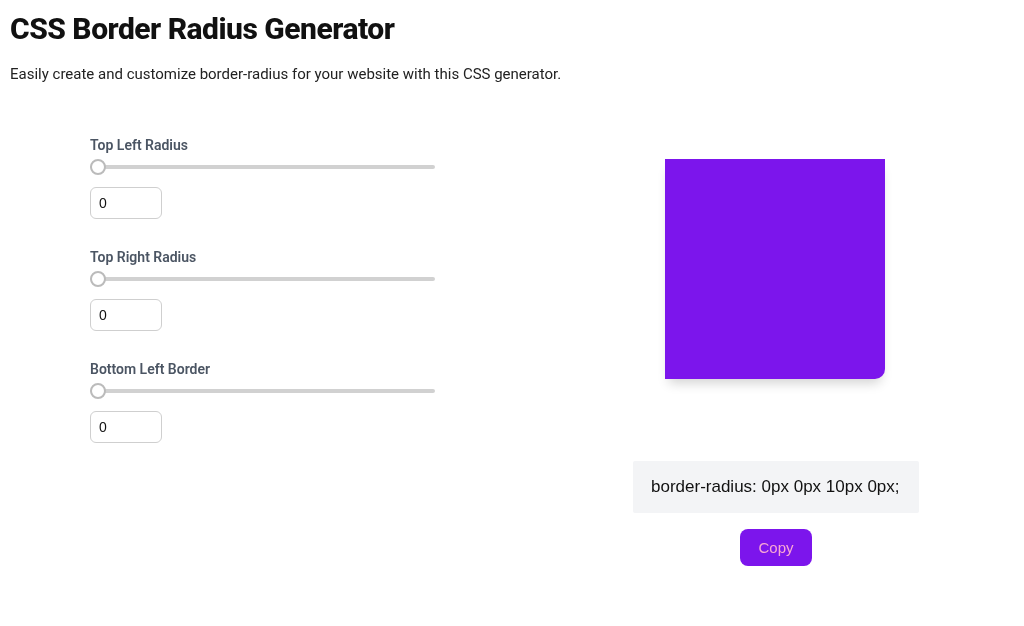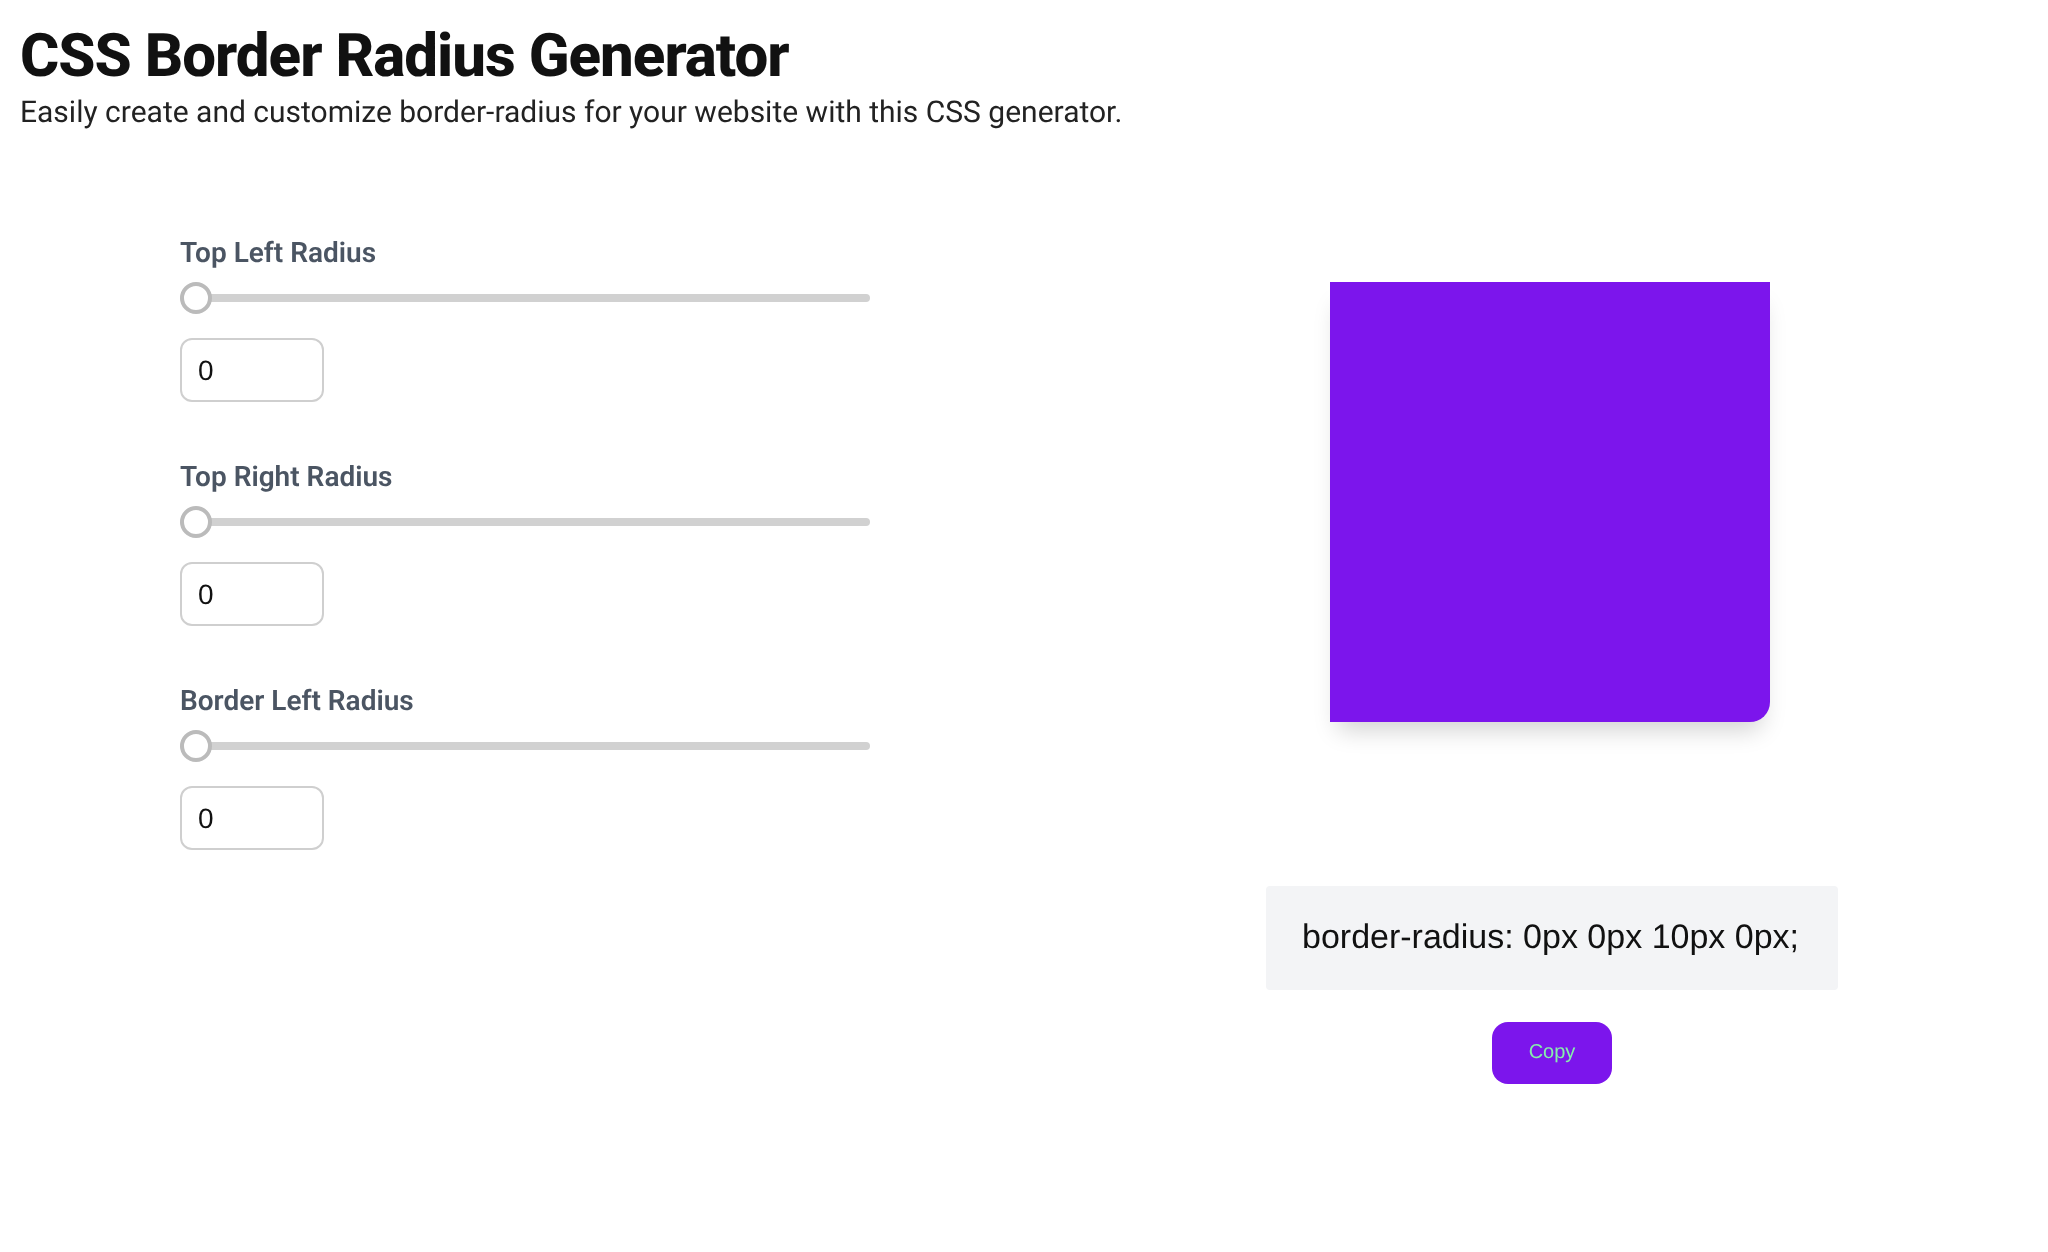--- a/index.html
+++ b/index.html
@@ -12,21 +12,21 @@
       background: #fff;
       color: #111;
       width: 1024px;
       height: 626px;
       padding: 12px 10px;
     }
     .page-title {
       font-size: 30px;
       font-weight: 800;
       line-height: 1.15;
-      margin-bottom: 0;
+      margin-bottom: 18px;
       letter-spacing: -0.5px;
     }
     .page-subtitle {
       font-size: 15px;
       color: #222;
       margin-bottom: 54px;
     }
     .content {
       display: flex;
     }
@@ -115,25 +115,25 @@
       border-radius: 2px;
     }
     .copy-row {
       width: 286px;
       margin-left: -32px;
       display: flex;
       justify-content: center;
     }
     .copy-btn {
       background: #7c15ec;
-      color: #86efac;
+      color: #f9a8d4;
       border: none;
       border-radius: 8px;
       padding: 10px 18px;
-      font-size: 10px;
+      font-size: 15px;
       font-weight: 500;
       cursor: pointer;
     }
   </style>
 </head>
 <body>
 
 <h1 class="page-title">CSS Border Radius Generator</h1>
 <p class="page-subtitle">Easily create and customize border-radius for your website with this CSS generator.</p>
 
@@ -147,21 +147,21 @@
     </div>
 
     <div class="control-group">
       <label class="control-label">Top Right Radius</label>
       <input type="range" class="slider" min="0" value="0" max="200" style="">
       <input type="number" class="number-input" value="0" style="">
     </div>
 
 
     <div class="control-group">
-      <label class="control-label">Border Left Radius</label>
+      <label class="control-label">Bottom Left Border</label>
       <input type="range" class="slider" min="0" value="0" max="200" style="">
       <input type="number" class="number-input" value="0" style="">
     </div>
 
   </div>
 
   <div class="preview-area">
     <div class="preview-box" style="border-radius: 0px 0px 10px; background: rgb(124, 21, 236);"></div>
     <div class="code-box">border-radius: 0px 0px 10px 0px;</div>
     <div class="copy-row">

